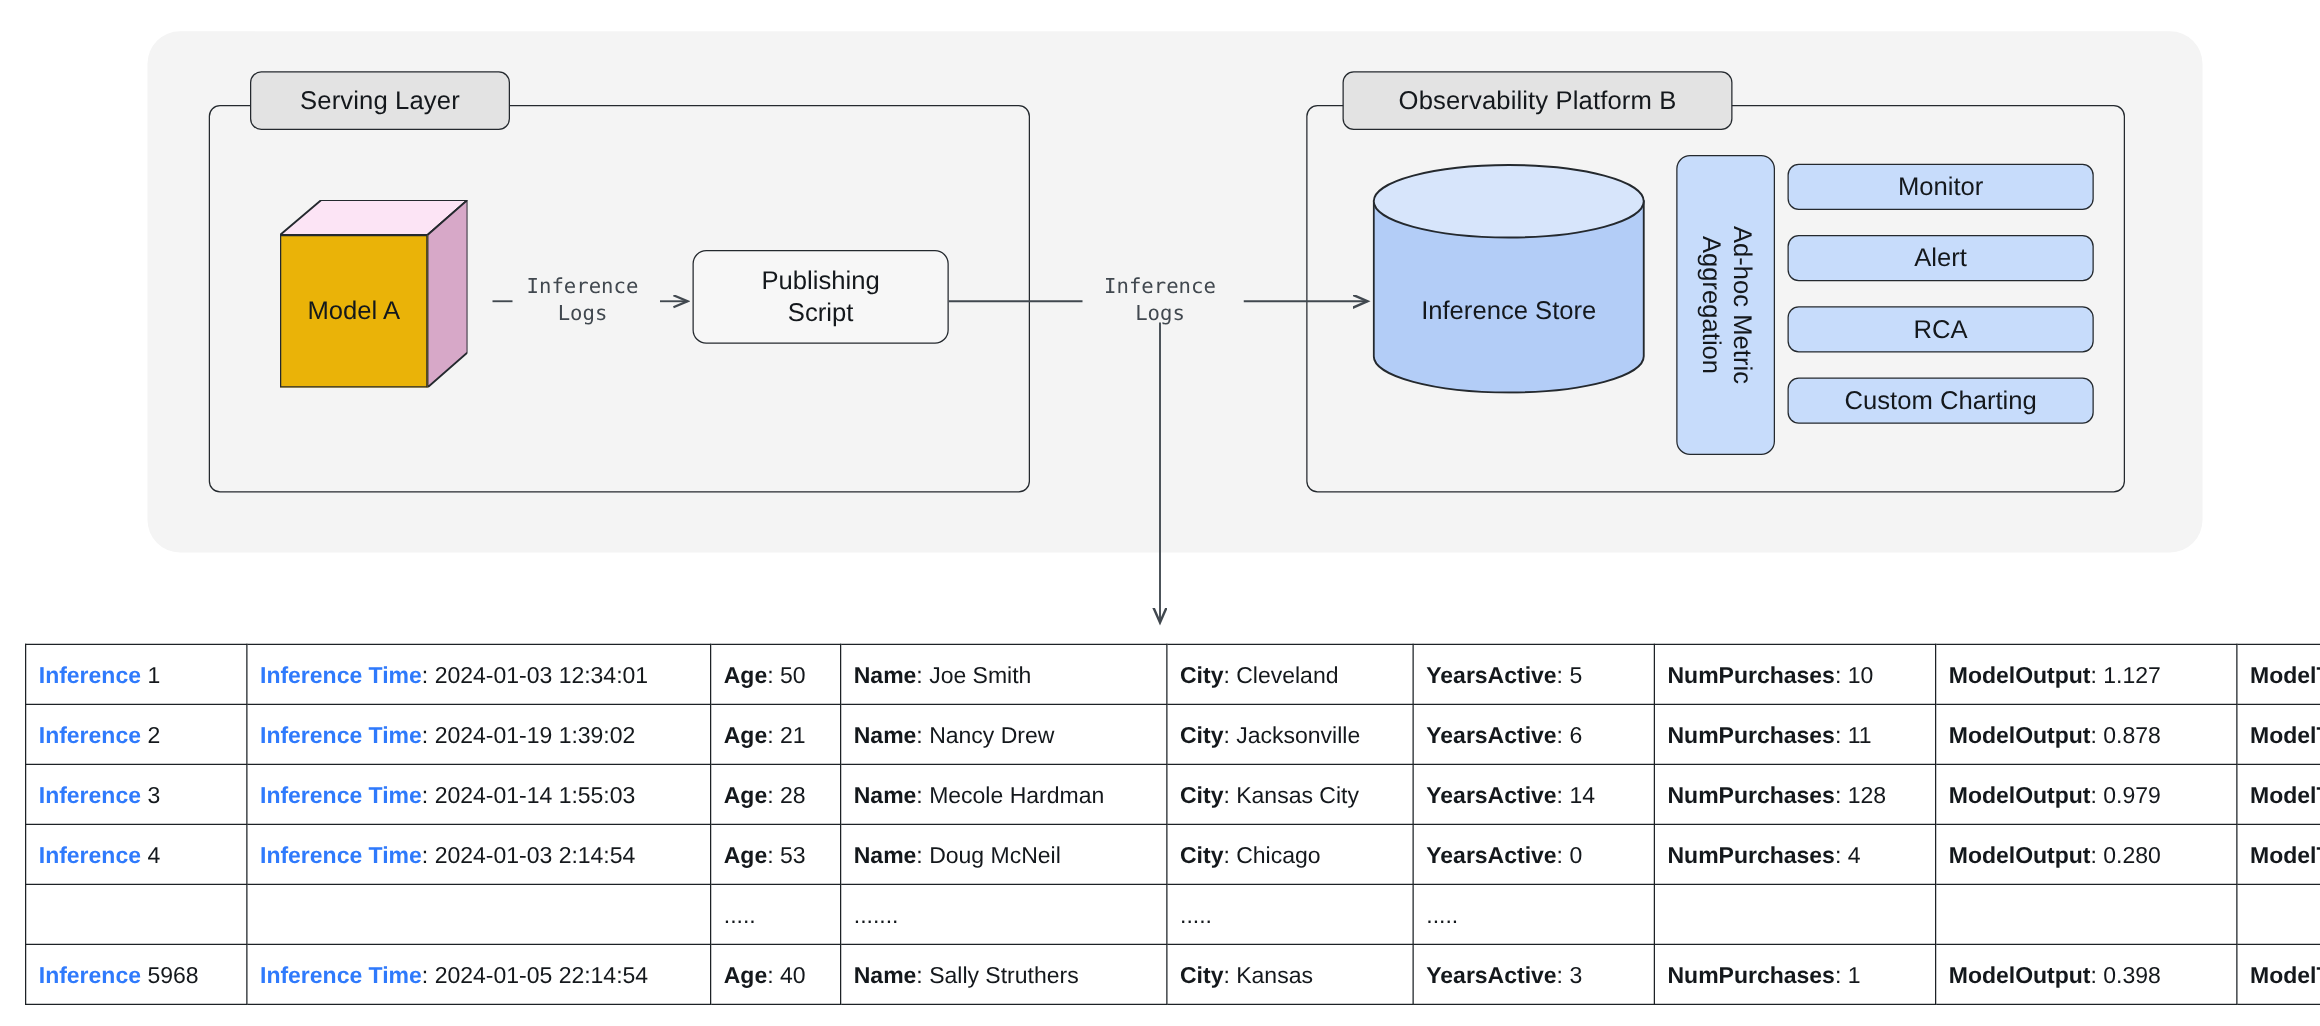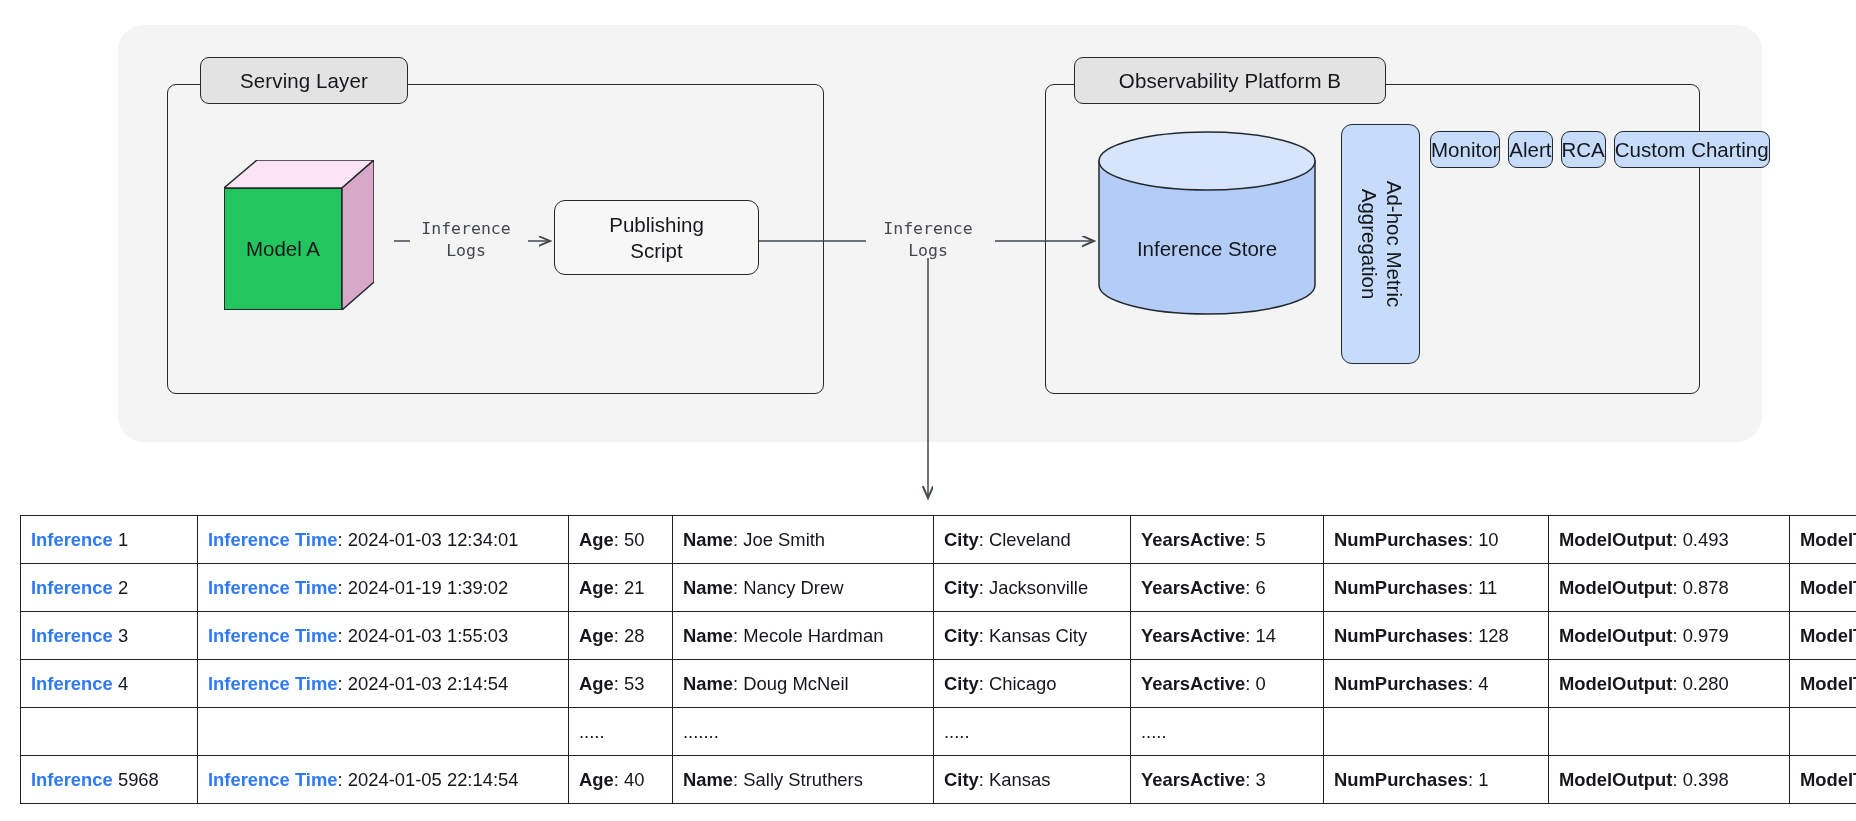--- a/index.html
+++ b/index.html
@@ -82,21 +82,21 @@
     top: 160px;
     width: 150px;
     height: 150px;
   }
   .cube-front {
     position: absolute;
     left: 0px;
     top: 28px;
     width: 118px;
     height: 122px;
-    background: #22c55e;
+    background: #eab308;
     border: 1.5px solid #24292e;
     box-sizing: border-box;
     display: flex;
     align-items: center;
     justify-content: center;
     font-size: 20.5px;
     color: #14181c;
   }
   .cube-top, .cube-side { position: absolute; left: 0; top: 0; width: 150px; height: 150px; }
 
@@ -177,22 +177,22 @@
     text-align: center;
   }
 
   
   #action-stack {
     position: absolute;
     left: 1430px;
     top: 131px;
     width: 245px;
     display: flex;
-    flex-direction: row;
-    gap: 8px;
+    flex-direction: column;
+    gap: 20px;
   }
   .action-btn {
     height: 37px;
     background: #c7dcfb;
     border: 1.5px solid #24292e;
     border-radius: 9px;
     box-sizing: border-box;
     display: flex;
     align-items: center;
     justify-content: center;
@@ -318,39 +318,39 @@
     <tbody>
 
       <tr>
         <td class="c0 blue"><span class="k">Inference</span> <span>1</span></td>
         <td class="c1 blue"><span class="k">Inference Time</span><span>: </span><span>2024-01-03 12:34:01</span></td>
         <td class="c2"><span class="k">Age</span><span>: </span><span>50</span></td>
         <td class="c3"><span class="k">Name</span><span>: </span><span>Joe Smith</span></td>
         <td class="c4"><span class="k">City</span><span>: </span><span>Cleveland</span></td>
         <td class="c5"><span class="k">YearsActive</span><span>: </span><span>5</span></td>
         <td class="c6"><span class="k">NumPurchases</span><span>: </span><span>10</span></td>
-        <td class="c7"><span class="k">ModelOutput</span><span>: </span><span>0.493</span></td>
+        <td class="c7"><span class="k">ModelOutput</span><span>: </span><span>1.127</span></td>
         <td class="c8"><span class="k">ModelTarget</span></td>
       </tr>
 
       <tr>
         <td class="c0 blue"><span class="k">Inference</span> <span>2</span></td>
         <td class="c1 blue"><span class="k">Inference Time</span><span>: </span><span>2024-01-19 1:39:02</span></td>
         <td class="c2"><span class="k">Age</span><span>: </span><span>21</span></td>
         <td class="c3"><span class="k">Name</span><span>: </span><span>Nancy Drew</span></td>
         <td class="c4"><span class="k">City</span><span>: </span><span>Jacksonville</span></td>
         <td class="c5"><span class="k">YearsActive</span><span>: </span><span>6</span></td>
         <td class="c6"><span class="k">NumPurchases</span><span>: </span><span>11</span></td>
         <td class="c7"><span class="k">ModelOutput</span><span>: </span><span>0.878</span></td>
         <td class="c8"><span class="k">ModelTarget</span></td>
       </tr>
 
       <tr>
         <td class="c0 blue"><span class="k">Inference</span> <span>3</span></td>
-        <td class="c1 blue"><span class="k">Inference Time</span><span>: </span><span>2024-01-03 1:55:03</span></td>
+        <td class="c1 blue"><span class="k">Inference Time</span><span>: </span><span>2024-01-14 1:55:03</span></td>
         <td class="c2"><span class="k">Age</span><span>: </span><span>28</span></td>
         <td class="c3"><span class="k">Name</span><span>: </span><span>Mecole Hardman</span></td>
         <td class="c4"><span class="k">City</span><span>: </span><span>Kansas City</span></td>
         <td class="c5"><span class="k">YearsActive</span><span>: </span><span>14</span></td>
         <td class="c6"><span class="k">NumPurchases</span><span>: </span><span>128</span></td>
         <td class="c7"><span class="k">ModelOutput</span><span>: </span><span>0.979</span></td>
         <td class="c8"><span class="k">ModelTarget</span></td>
       </tr>
 
       <tr>

